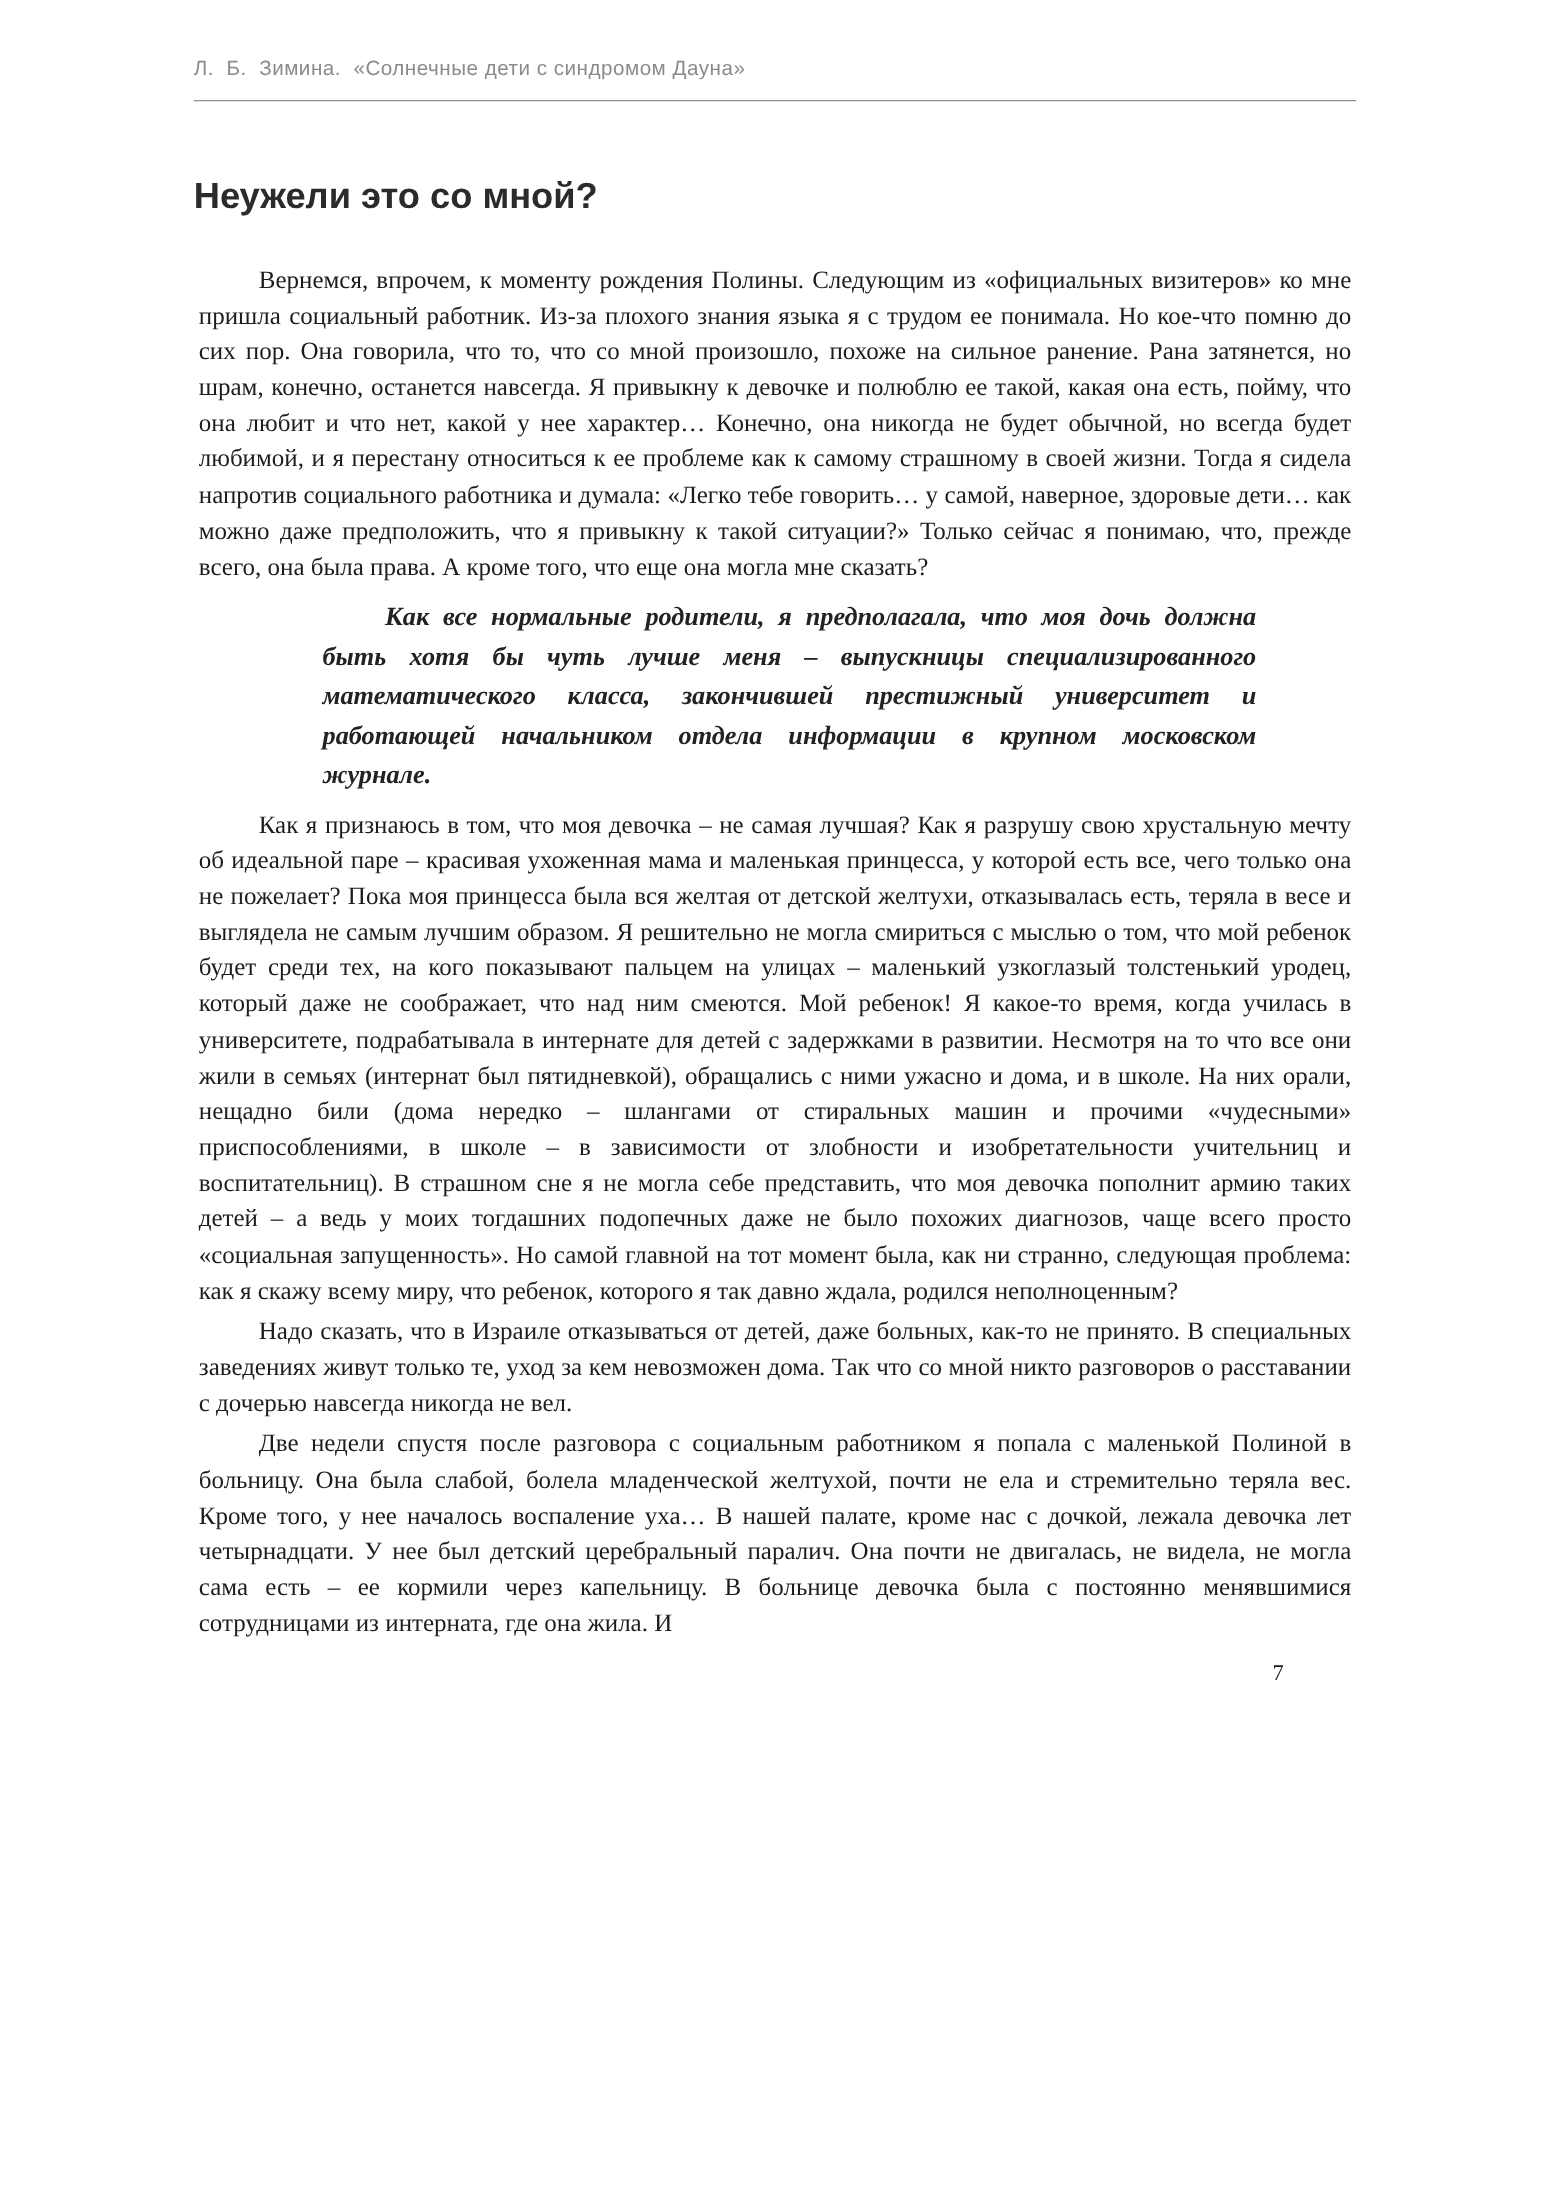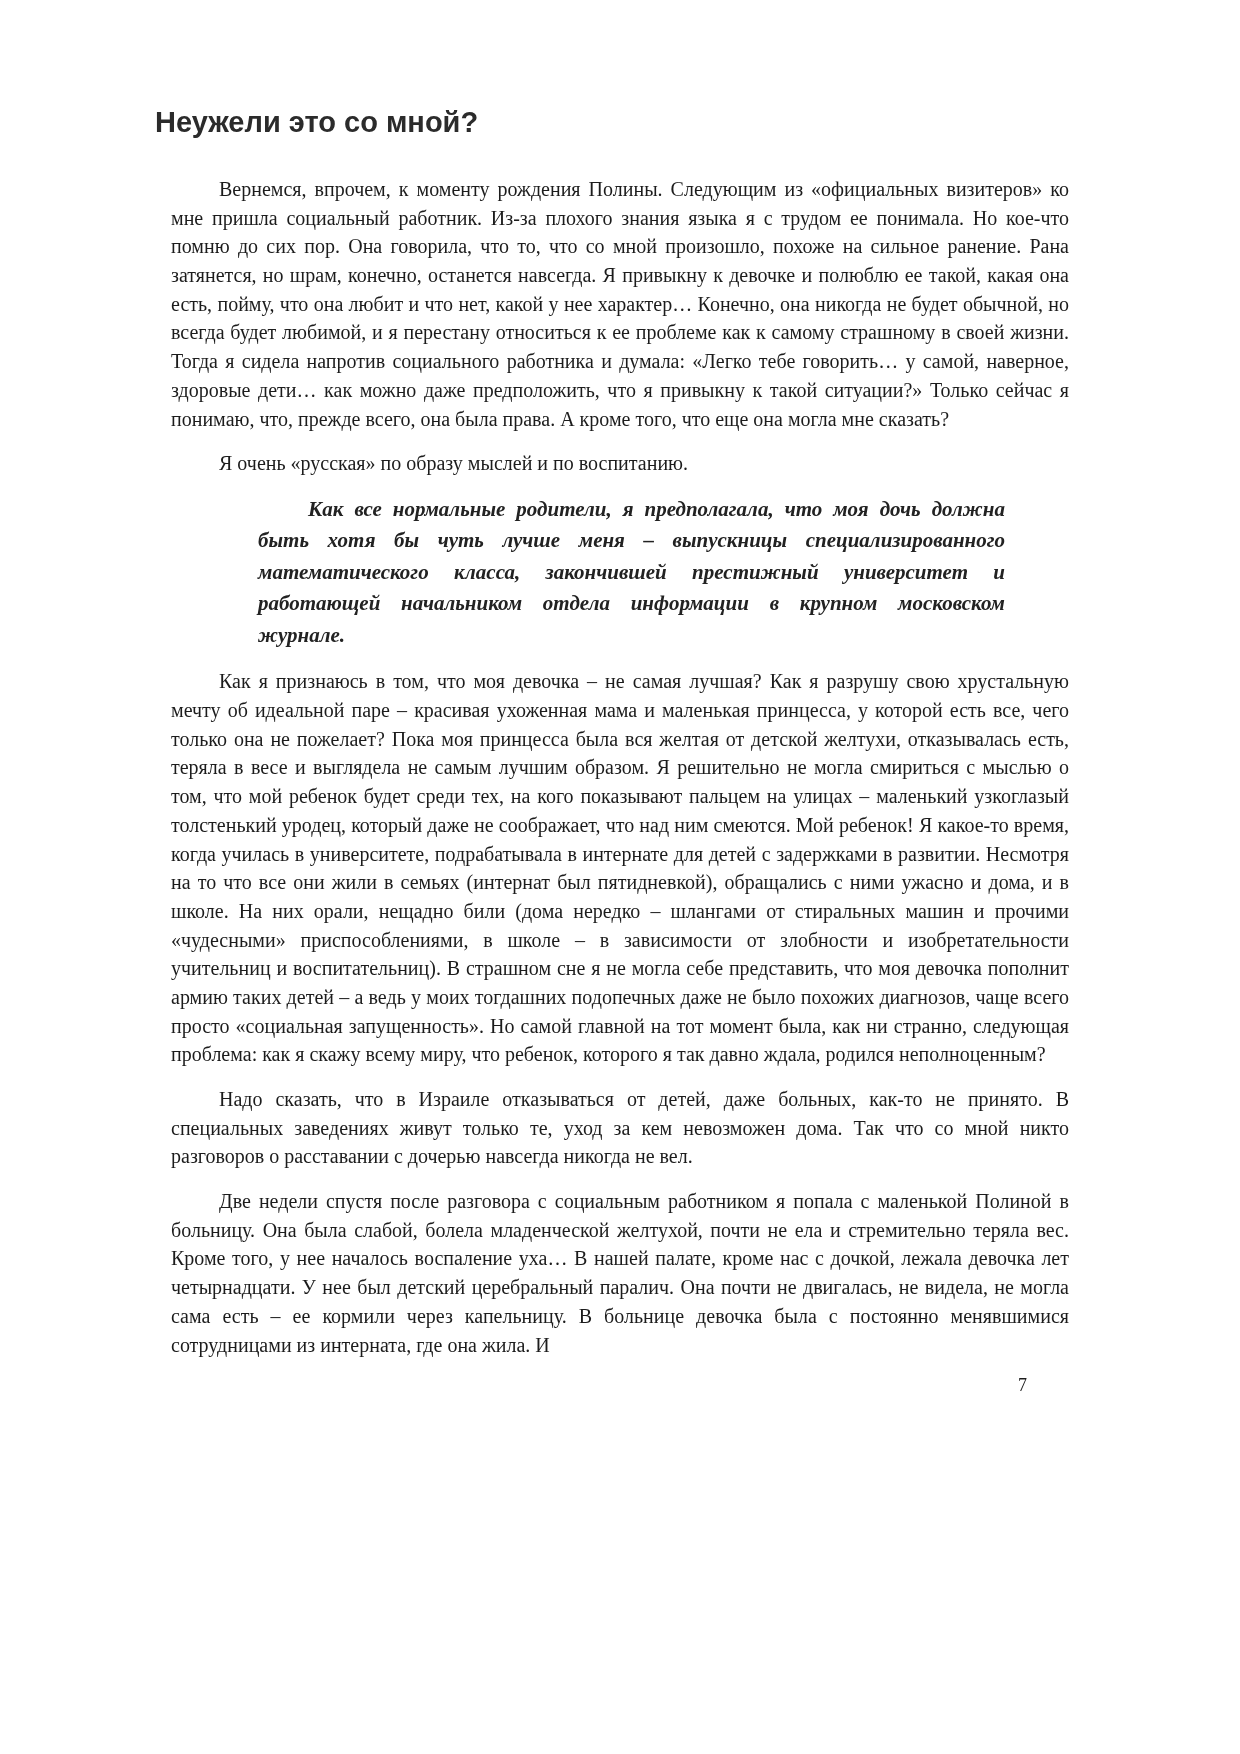--- a/index.html
+++ b/index.html
@@ -29,21 +29,21 @@
   }
   .chapter-title {
     font-family: "Liberation Sans", sans-serif;
     font-weight: 700;
     font-size: 29px;
     color: #2b2b2b;
     text-align: left;
     margin: 60px 0 36px 0;
   }
   .body-text p {
-    margin: 16px;
+    margin: 4px;
     font-size: 20px;
     line-height: 1.435;
     text-align: justify;
     text-indent: 48px;
     hyphens: auto;
   }
   .body-text p.quote {
     font-weight: bold;
     font-style: italic;
     font-size: 21px;
@@ -58,26 +58,26 @@
     font-size: 18px;
     color: #1c1c1c;
     margin: 14px 58px 0 0;
   }
 </style>
 </head>
 <body>
 
 <div class="page">
 
+  <div class="running-header">Л.  Б.  Зимина.  «Солнечные дети с синдромом Дауна»</div>
 
   <h1 class="chapter-title">Неужели это со мной?</h1>
 
   <div class="body-text">
     <p>Вернемся, впрочем, к моменту рождения Полины. Следующим из «официальных визитеров» ко мне пришла социальный работник. Из-за плохого знания языка я с трудом ее понимала. Но кое-что помню до сих пор. Она говорила, что то, что со мной произошло, похоже на сильное ранение. Рана затянется, но шрам, конечно, останется навсегда. Я привыкну к девочке и полюблю ее такой, какая она есть, пойму, что она любит и что нет, какой у нее характер… Конечно, она никогда не будет обычной, но всегда будет любимой, и я перестану относиться к ее проблеме как к самому страшному в своей жизни. Тогда я сидела напротив социального работника и думала: «Легко тебе говорить… у самой, наверное, здоровые дети… как можно даже предположить, что я привыкну к такой ситуации?» Только сейчас я понимаю, что, прежде всего, она была права. А кроме того, что еще она могла мне сказать?</p>
-    <p>Я очень «русская» по образу мыслей и по воспитанию.</p>
     <p class="quote">Как все нормальные родители, я предполагала, что моя дочь должна быть хотя бы чуть лучше меня – выпускницы специализированного математического класса, закончившей престижный университет и работающей начальником отдела информации в крупном московском журнале.</p>
     <p>Как я признаюсь в том, что моя девочка – не самая лучшая? Как я разрушу свою хрустальную мечту об идеальной паре – красивая ухоженная мама и маленькая принцесса, у которой есть все, чего только она не пожелает? Пока моя принцесса была вся желтая от детской желтухи, отказывалась есть, теряла в весе и выглядела не самым лучшим образом. Я решительно не могла смириться с мыслью о том, что мой ребенок будет среди тех, на кого показывают пальцем на улицах – маленький узкоглазый толстенький уродец, который даже не соображает, что над ним смеются. Мой ребенок! Я какое-то время, когда училась в университете, подрабатывала в интернате для детей с задержками в развитии. Несмотря на то что все они жили в семьях (интернат был пятидневкой), обращались с ними ужасно и дома, и в школе. На них орали, нещадно били (дома нередко – шлангами от стиральных машин и прочими «чудесными» приспособлениями, в школе – в зависимости от злобности и изобретательности учительниц и воспитательниц). В страшном сне я не могла себе представить, что моя девочка пополнит армию таких детей – а ведь у моих тогдашних подопечных даже не было похожих диагнозов, чаще всего просто «социальная запущенность». Но самой главной на тот момент была, как ни странно, следующая проблема: как я скажу всему миру, что ребенок, которого я так давно ждала, родился неполноценным?</p>
     <p>Надо сказать, что в Израиле отказываться от детей, даже больных, как-то не принято. В специальных заведениях живут только те, уход за кем невозможен дома. Так что со мной никто разговоров о расставании с дочерью навсегда никогда не вел.</p>
     <p>Две недели спустя после разговора с социальным работником я попала с маленькой Полиной в больницу. Она была слабой, болела младенческой желтухой, почти не ела и стремительно теряла вес. Кроме того, у нее началось воспаление уха… В нашей палате, кроме нас с дочкой, лежала девочка лет четырнадцати. У нее был детский церебральный паралич. Она почти не двигалась, не видела, не могла сама есть – ее кормили через капельницу. В больнице девочка была с постоянно менявшимися сотрудницами из интерната, где она жила. И</p>
   </div>
 
   <div class="page-number">7</div>
 
 </div>
 

